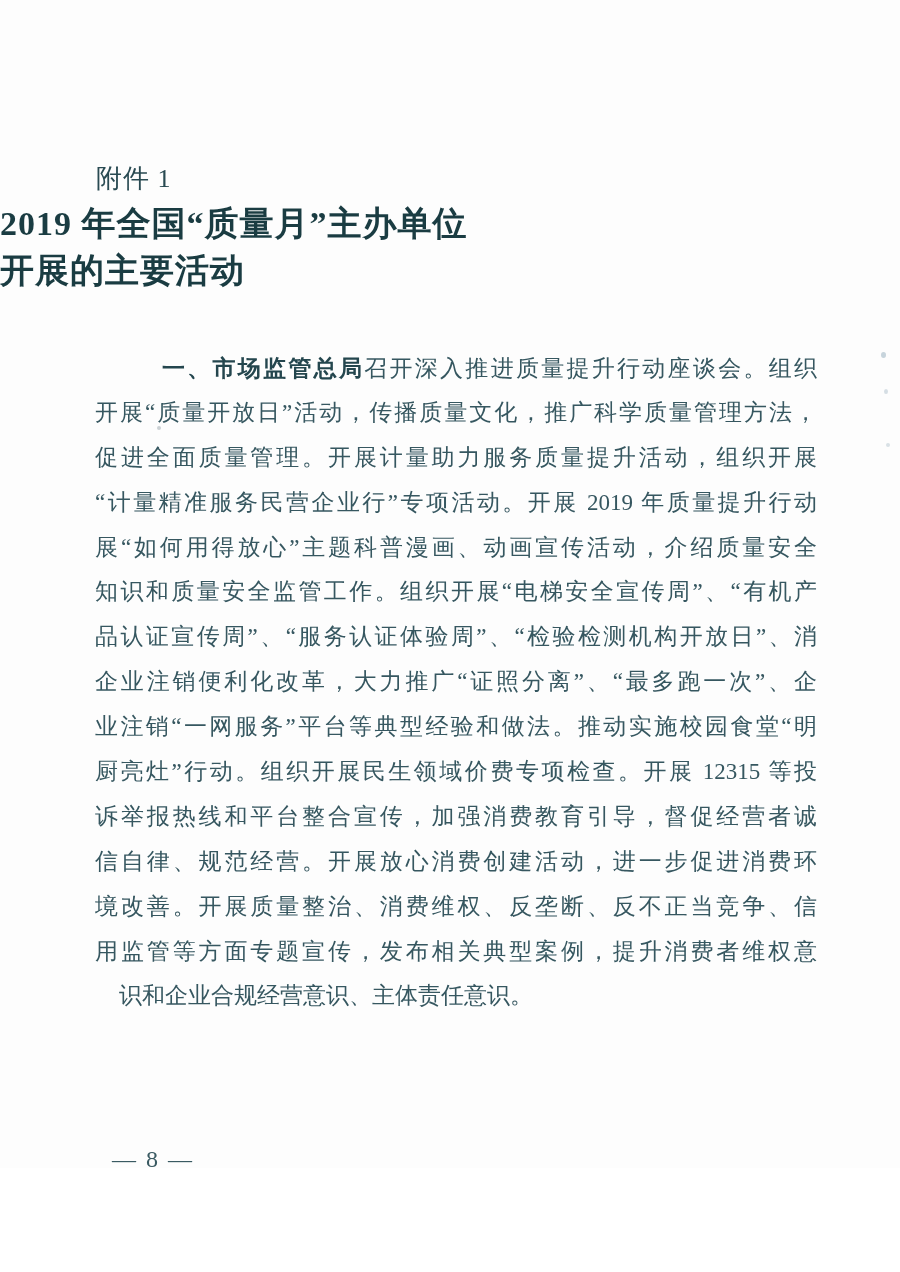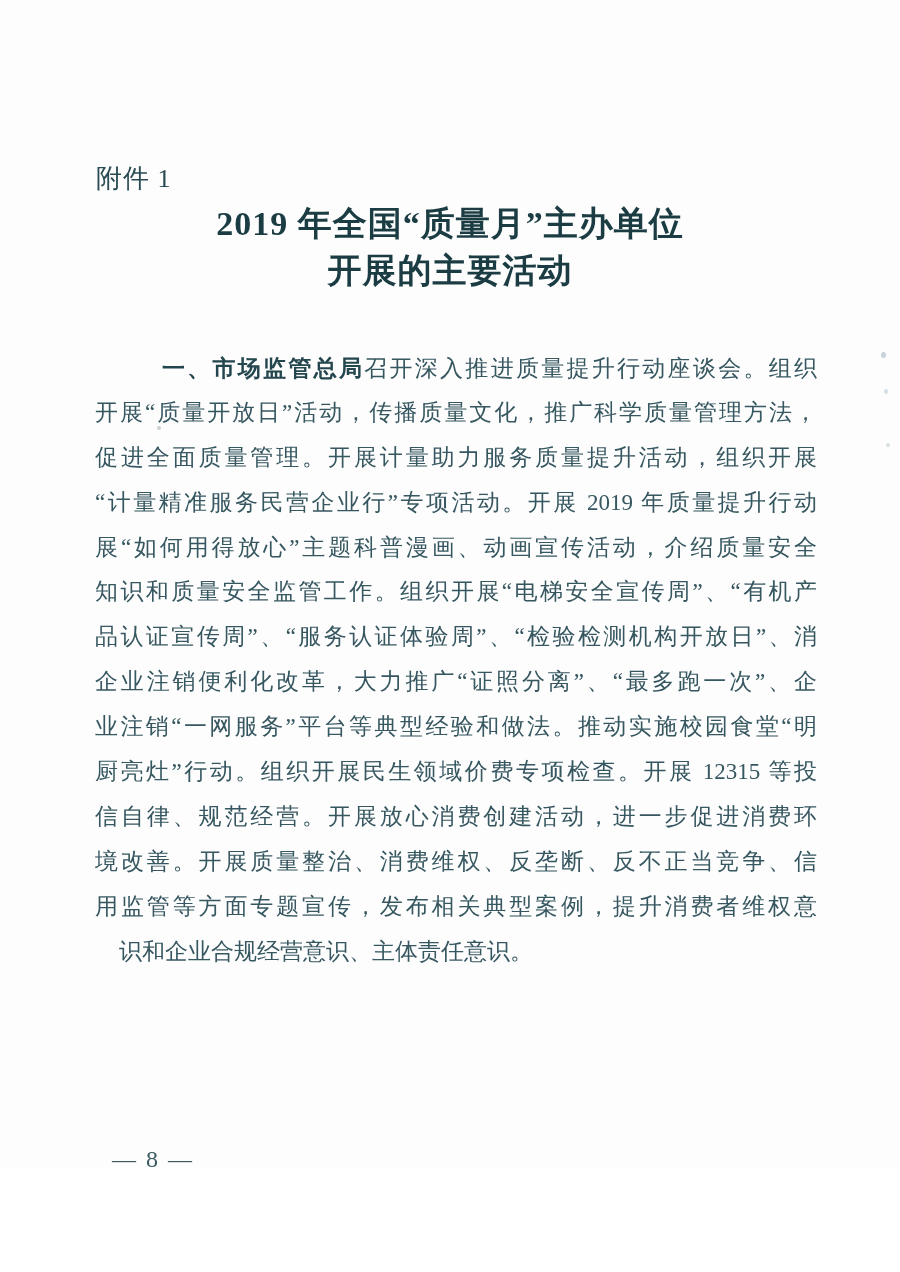--- a/index.html
+++ b/index.html
@@ -18,21 +18,21 @@
     position:absolute;
     left:96px;top:161px;
     font-size:26px;
     color:#294a52;
     letter-spacing:1px;
   }
   .title{
     position:absolute;
     left:0;top:200px;
     width:100%;
-    text-align:center;
+    text-align:left;
     font-size:34px;
     font-weight:700;
     color:#1a3c42;
     line-height:47px;
     letter-spacing:1px;
   }
   .body-block{
     position:absolute;
     left:95px;top:346px;
     width:722px;
@@ -87,20 +87,21 @@
     <div class="line indent"><span class="lead">一、市场监管总局</span><span>召开深入推进质量提升行动座谈会。组织</span></div>
     <div class="line"><span>开展“质量开放日”活动，传播质量文化，推广科学质量管理方法，</span></div>
     <div class="line"><span>促进全面质量管理。开展计量助力服务质量提升活动，组织开展</span></div>
     <div class="line"><span>“计量精准服务民营企业行”专项活动。开展 2019 年质量提升行动</span></div>
     <div class="line"><span>展“如何用得放心”主题科普漫画、动画宣传活动，介绍质量安全</span></div>
     <div class="line"><span>知识和质量安全监管工作。组织开展“电梯安全宣传周”、“有机产</span></div>
     <div class="line"><span>品认证宣传周”、“服务认证体验周”、“检验检测机构开放日”、消</span></div>
     <div class="line"><span>企业注销便利化改革，大力推广“证照分离”、“最多跑一次”、企</span></div>
     <div class="line"><span>业注销“一网服务”平台等典型经验和做法。推动实施校园食堂“明</span></div>
     <div class="line"><span>厨亮灶”行动。组织开展民生领域价费专项检查。开展 12315 等投</span></div>
+    <div class="line"><span>诉举报热线和平台整合宣传，加强消费教育引导，督促经营者诚</span></div>
     <div class="line"><span>信自律、规范经营。开展放心消费创建活动，进一步促进消费环</span></div>
     <div class="line"><span>境改善。开展质量整治、消费维权、反垄断、反不正当竞争、信</span></div>
     <div class="line"><span>用监管等方面专题宣传，发布相关典型案例，提升消费者维权意</span></div>
     <div class="line para-end"><span>识和企业合规经营意识、主体责任意识。</span></div>
   </div>
 
   <div class="page-number">— 8 —</div>
 
   <div class="artifact a1"></div>
   <div class="artifact a2"></div>

